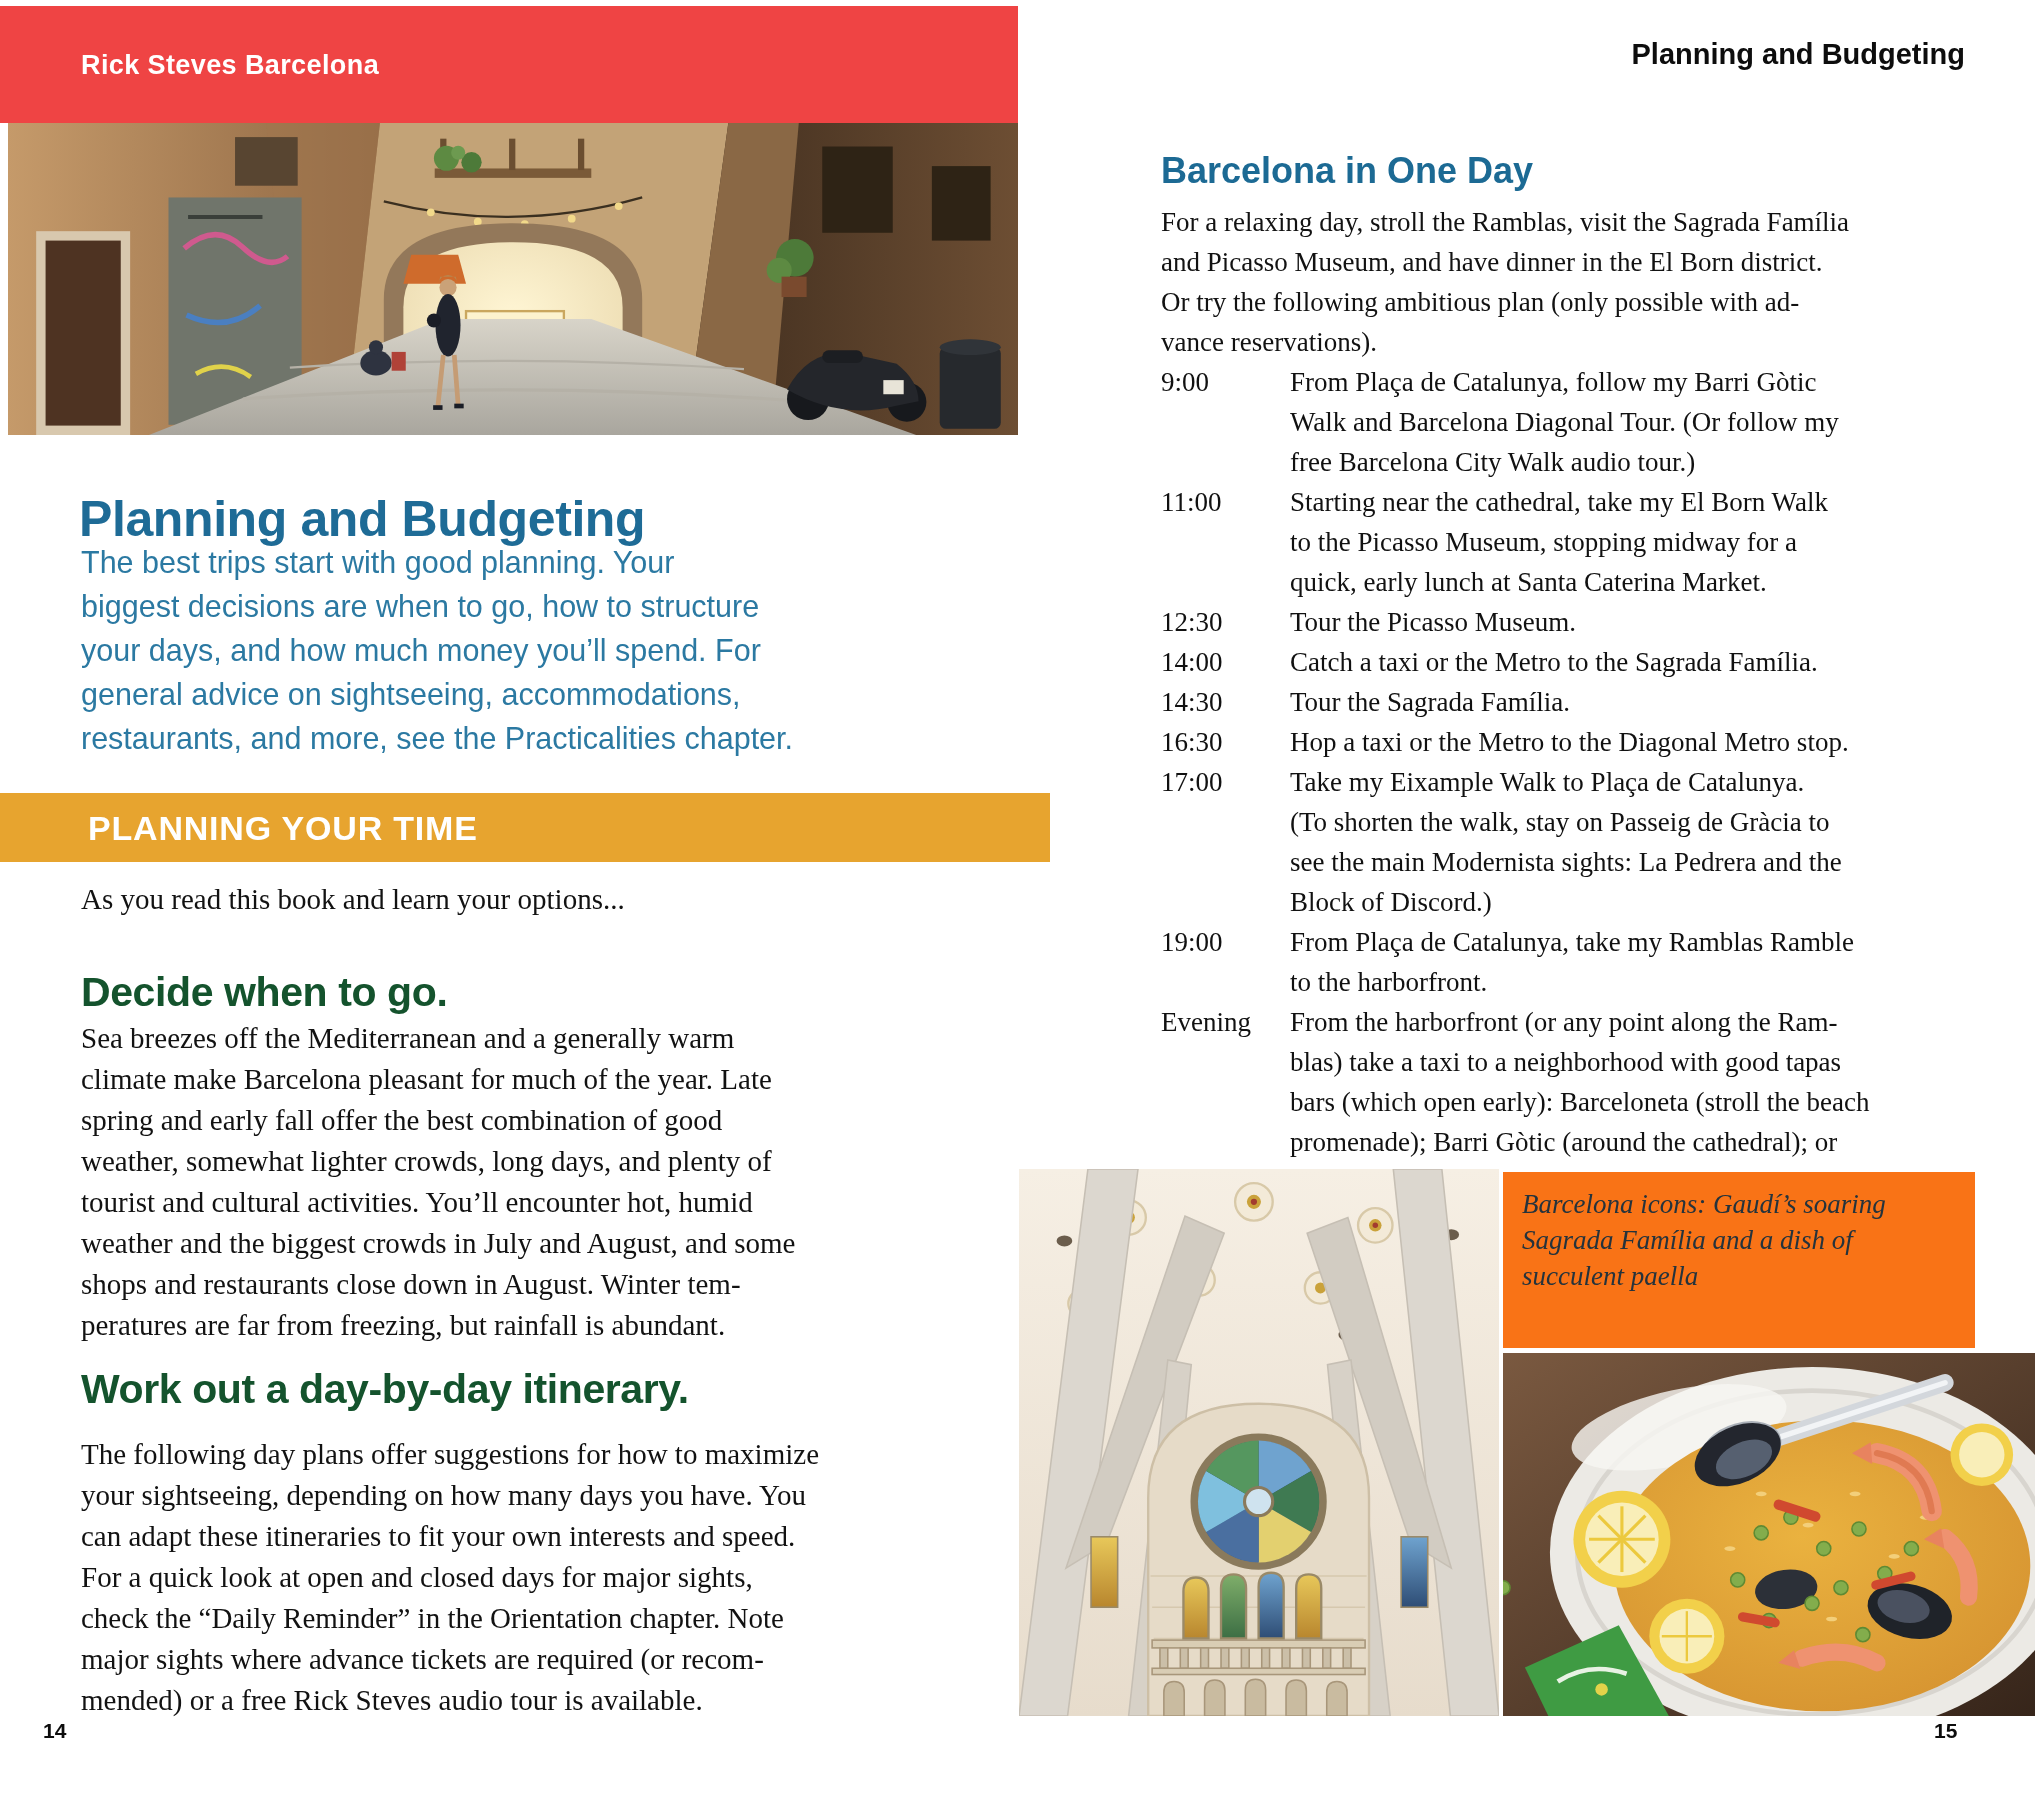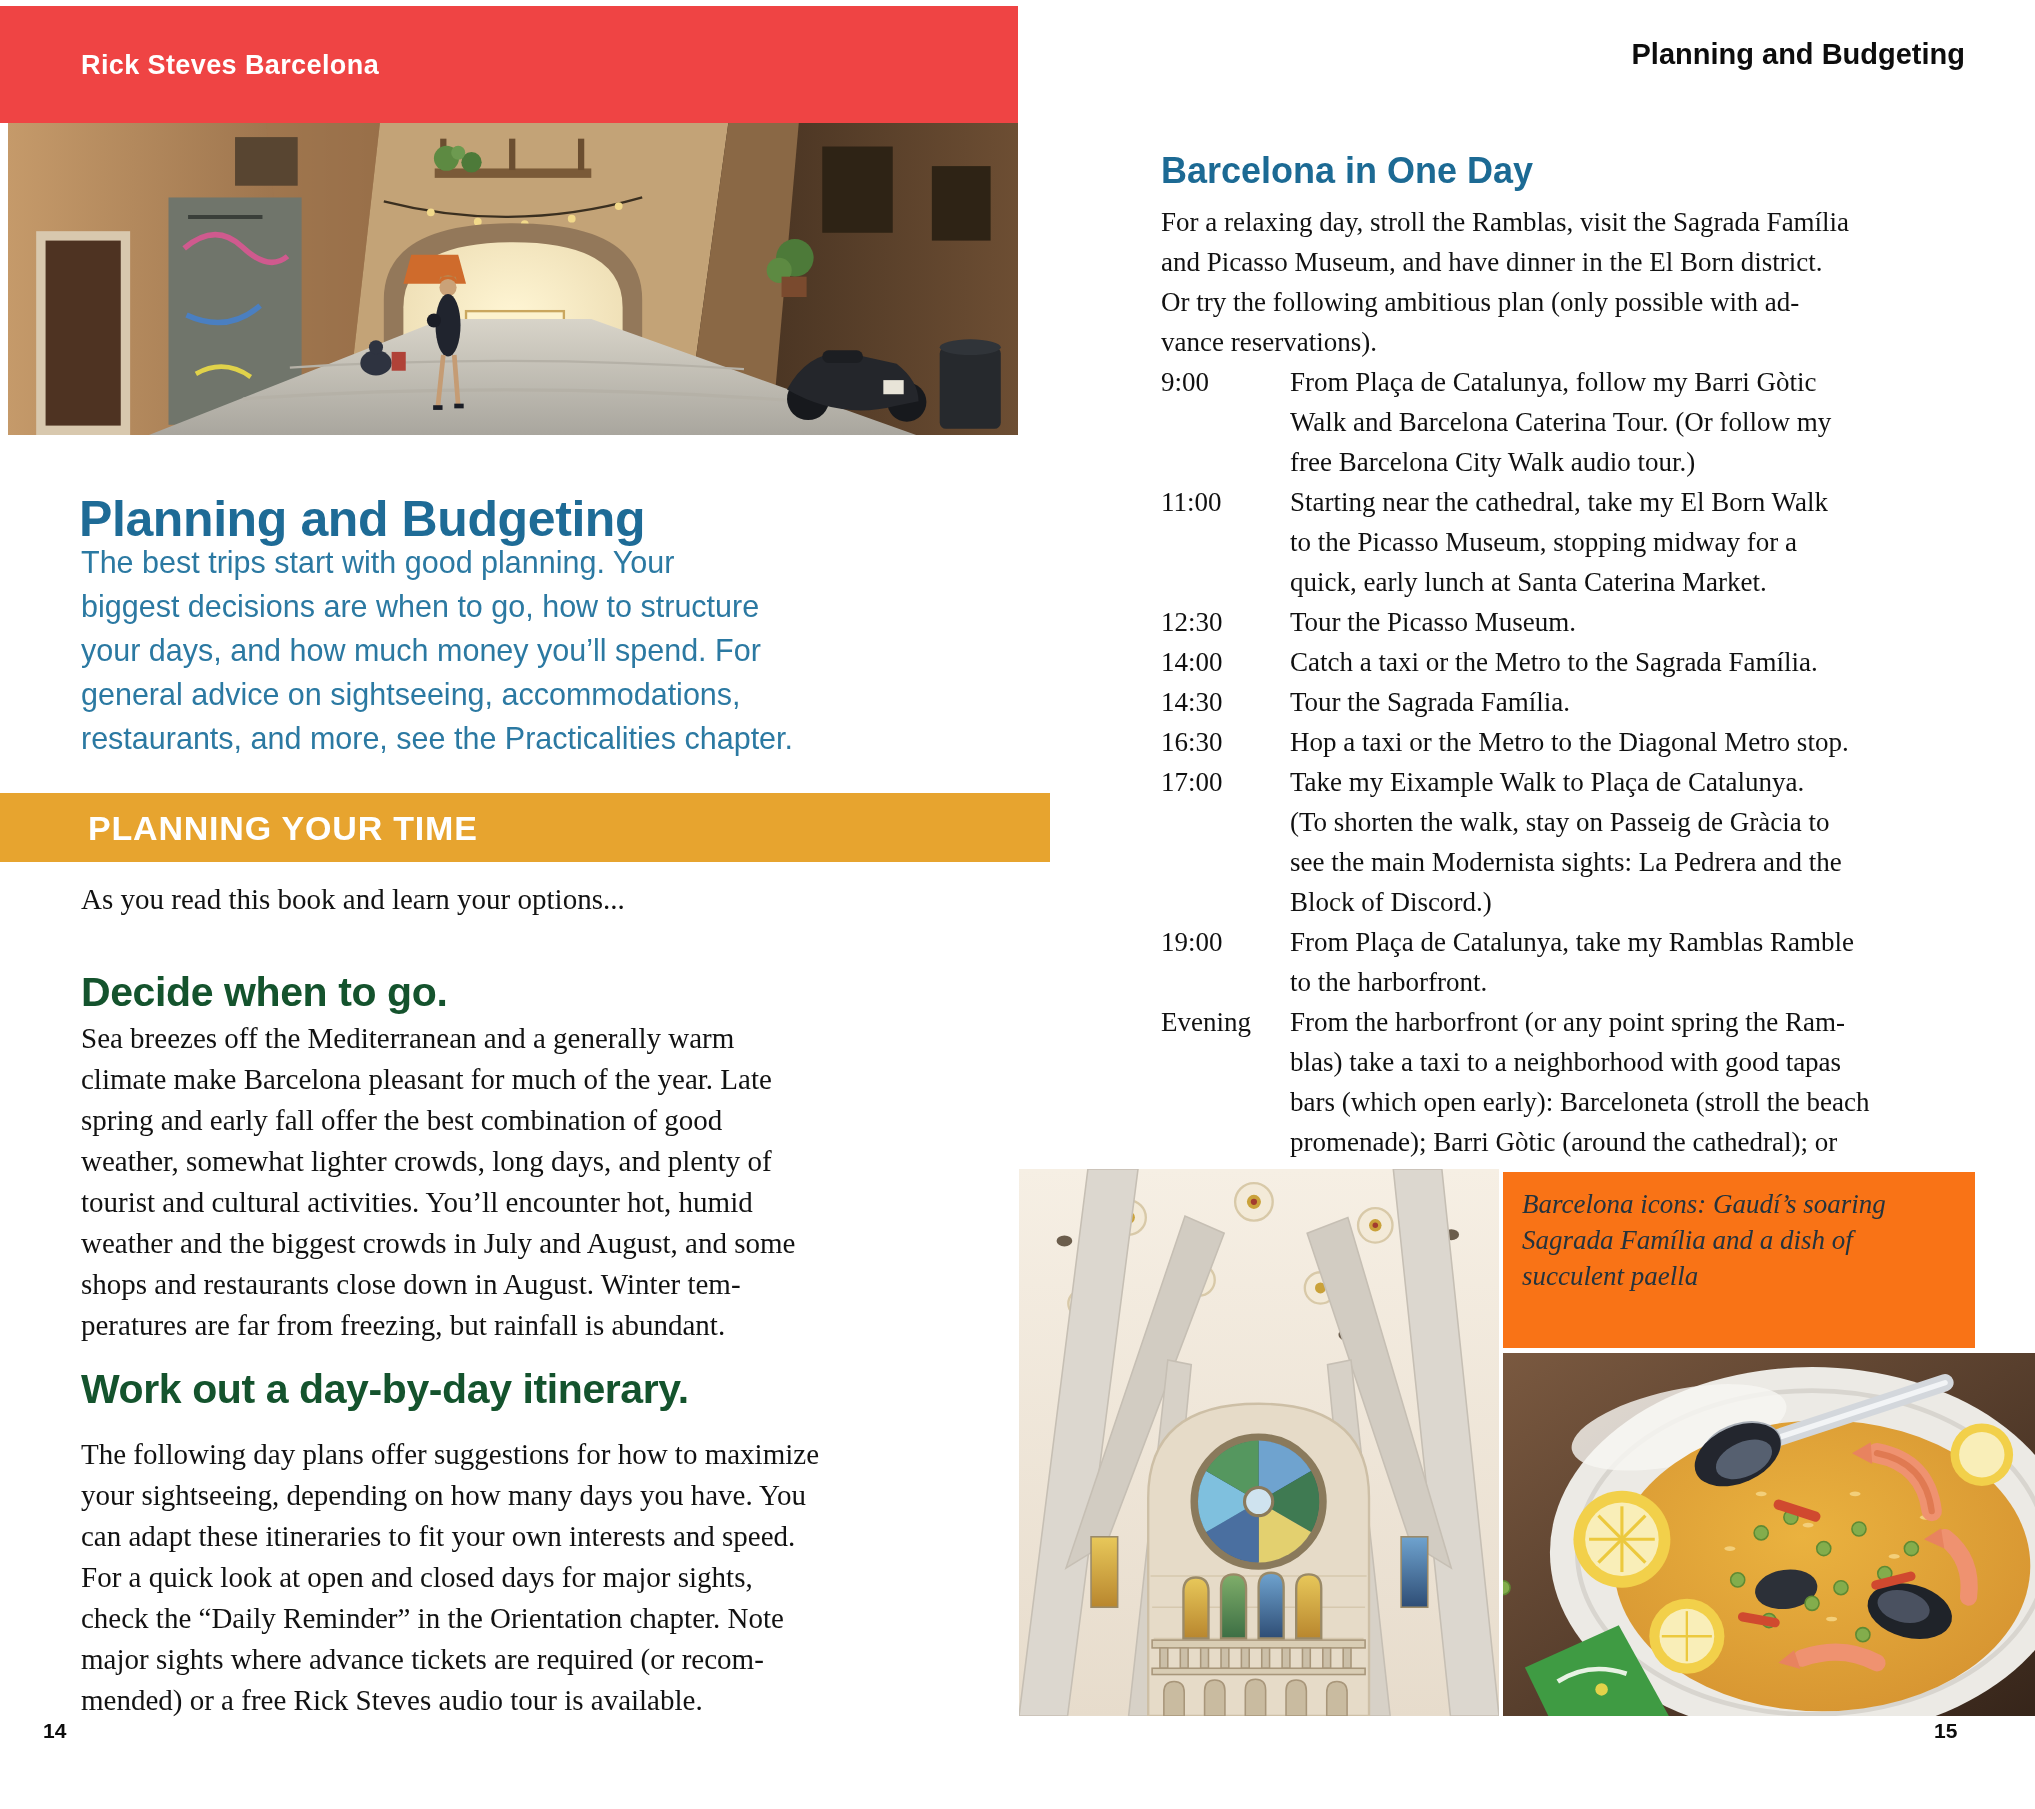--- a/index.html
+++ b/index.html
@@ -203,21 +203,21 @@
       <div>and Picasso Museum, and have dinner in the El Born district.</div>
       <div>Or try the following ambitious plan (only possible with ad-</div>
       <div>vance reservations).</div>
     </div>
 
   <div class="abs itinerary">
     <div class="it-row">
       <div class="it-time">9:00</div>
       <div class="it-desc">
           <div>From Plaça de Catalunya, follow my Barri Gòtic</div>
-          <div>Walk and Barcelona Caterina Tour. (Or follow my</div>
+          <div>Walk and Barcelona Diagonal Tour. (Or follow my</div>
           <div>free Barcelona City Walk audio tour.)</div>
         </div>
     </div>
     <div class="it-row">
       <div class="it-time">11:00</div>
       <div class="it-desc">
           <div>Starting near the cathedral, take my El Born Walk</div>
           <div>to the Picasso Museum, stopping midway for a</div>
           <div>quick, early lunch at Santa Caterina Market.</div>
         </div>
@@ -258,21 +258,21 @@
     <div class="it-row">
       <div class="it-time">19:00</div>
       <div class="it-desc">
           <div>From Plaça de Catalunya, take my Ramblas Ramble</div>
           <div>to the harborfront.</div>
         </div>
     </div>
     <div class="it-row">
       <div class="it-time">Evening</div>
       <div class="it-desc">
-          <div>From the harborfront (or any point spring the Ram-</div>
+          <div>From the harborfront (or any point along the Ram-</div>
           <div>blas) take a taxi to a neighborhood with good tapas</div>
           <div>bars (which open early): Barceloneta (stroll the beach</div>
           <div>promenade); Barri Gòtic (around the cathedral); or</div>
         </div>
     </div>
   </div>
 
   <div class="abs cathedral-photo">
     <svg viewBox="0 0 613 699" width="100%" height="100%" preserveAspectRatio="none">
       <defs>

